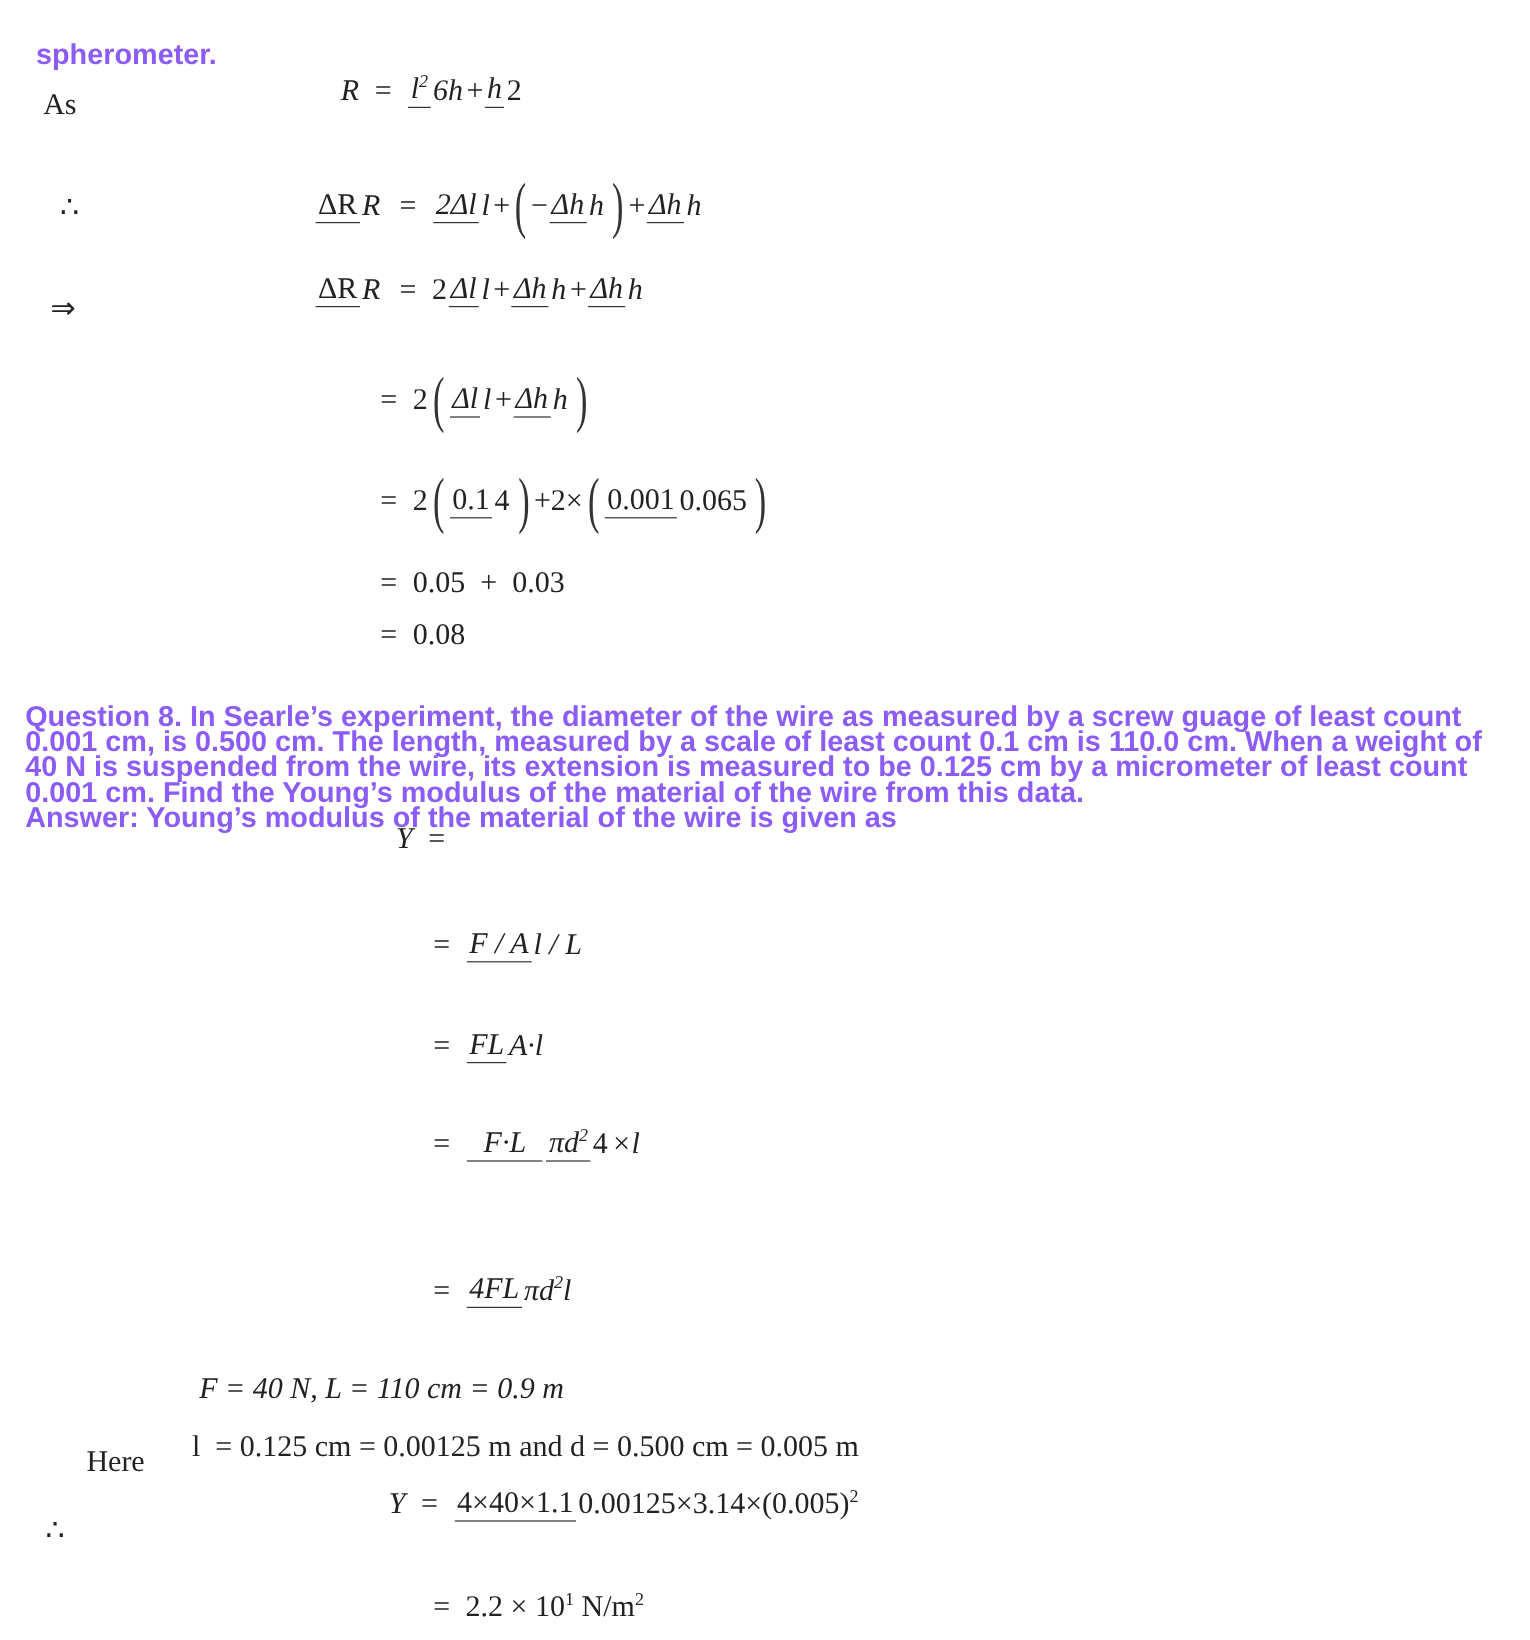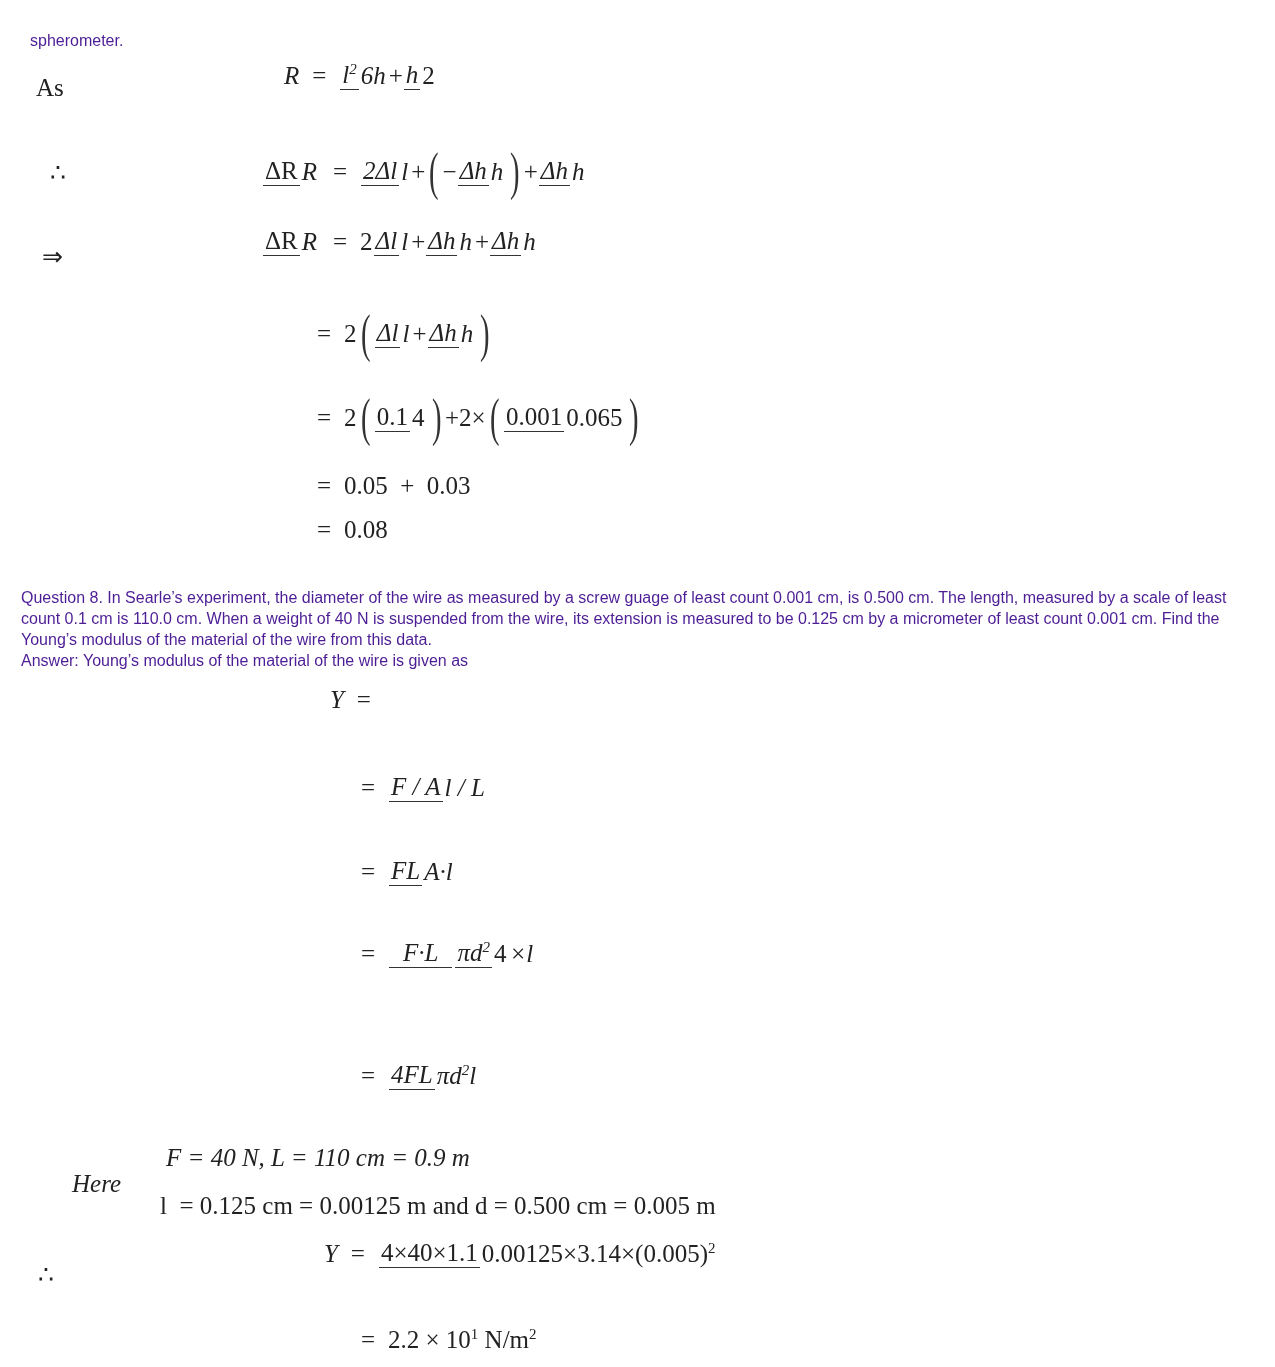--- a/index.html
+++ b/index.html
@@ -1,17 +1,17 @@
 <!DOCTYPE html>
 <html><head>
 <meta charset="utf-8">
 <style>
   html, body { margin:0; padding:0; background:#ffffff; }
   body { width:1275px; height:1367px; position:relative; overflow:hidden; color:#1a1a1a; }
-  .sans { font-family:"Liberation Sans", sans-serif; font-size:16px; color:#4c1d95; }
+  .sans { font-family:"Liberation Sans", sans-serif; font-size:24px; color:#8b5cf6;font-weight:bold; }
   .ser { font-family:"Liberation Serif", serif; font-size:25px; color:#222; }
   .it { font-style:italic; }
   .abs { position:absolute; white-space:nowrap; }
   .frac { display:inline-flex; flex-direction:row; align-items:center; vertical-align:middle; line-height:1.05; margin:0 1px; }
   .frac > .num { padding:0 2px; border-bottom:1.5px solid #333; }
   .frac > .den { padding:0 2px; }
   .row { display:flex; align-items:center; }
   .eq { display:inline-block; width:40px; text-align:center; }
   .paren { font-size:52px; line-height:1; transform:scaleX(0.55); display:inline-block; vertical-align:middle; font-weight:100; color:#333; }
   sup { font-size:60%; vertical-align:super; line-height:0; }
@@ -169,21 +169,21 @@
 </div>
 
 <div class="abs ser row" style="left:348px;top:1062px;">
   <span class="eq">=</span>
   <span class="frac">
       <span class="num it">4FL</span>
       <span class="den it"><span>πd</span><sup>2</sup><span>l</span></span>
     </span>
 </div>
 
-<div class="abs ser" style="left:72px;top:1170px;font-style:italic;">Here</div>
+<div class="abs ser" style="left:72px;top:1205px;">Here</div>
 <div class="abs ser it" style="left:166px;top:1144px;">F = 40 N, L = 110 cm = 0.9 m</div>
 <div class="abs ser" style="left:160px;top:1192px;white-space:pre;">l  = 0.125 cm = 0.00125 m and d = 0.500 cm = 0.005 m</div>
 
 <div class="abs ser" style="left:38px;top:1260px;">∴</div>
 <div class="abs ser row" style="left:324px;top:1240px;">
   <span class="it">Y</span>
   <span class="eq">=</span>
   <span class="frac">
       <span class="num">4×40×1.1</span>
       <span class="den"><span>0.00125×3.14×(0.005)</span><sup>2</sup></span>

